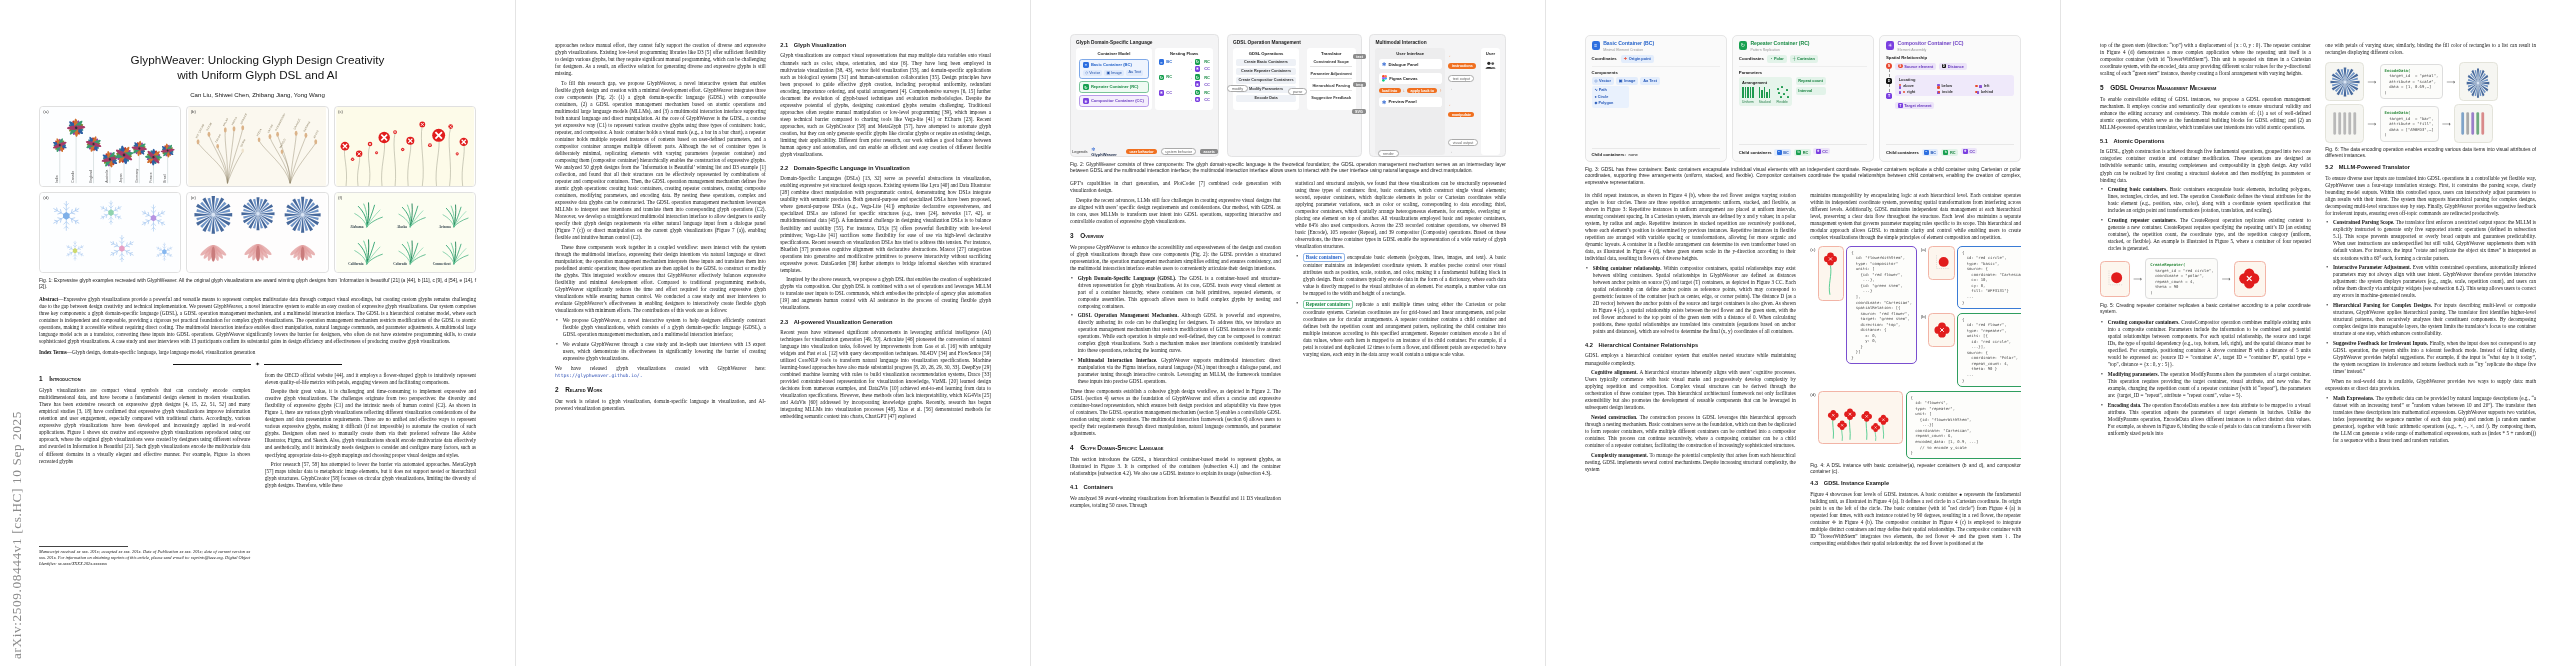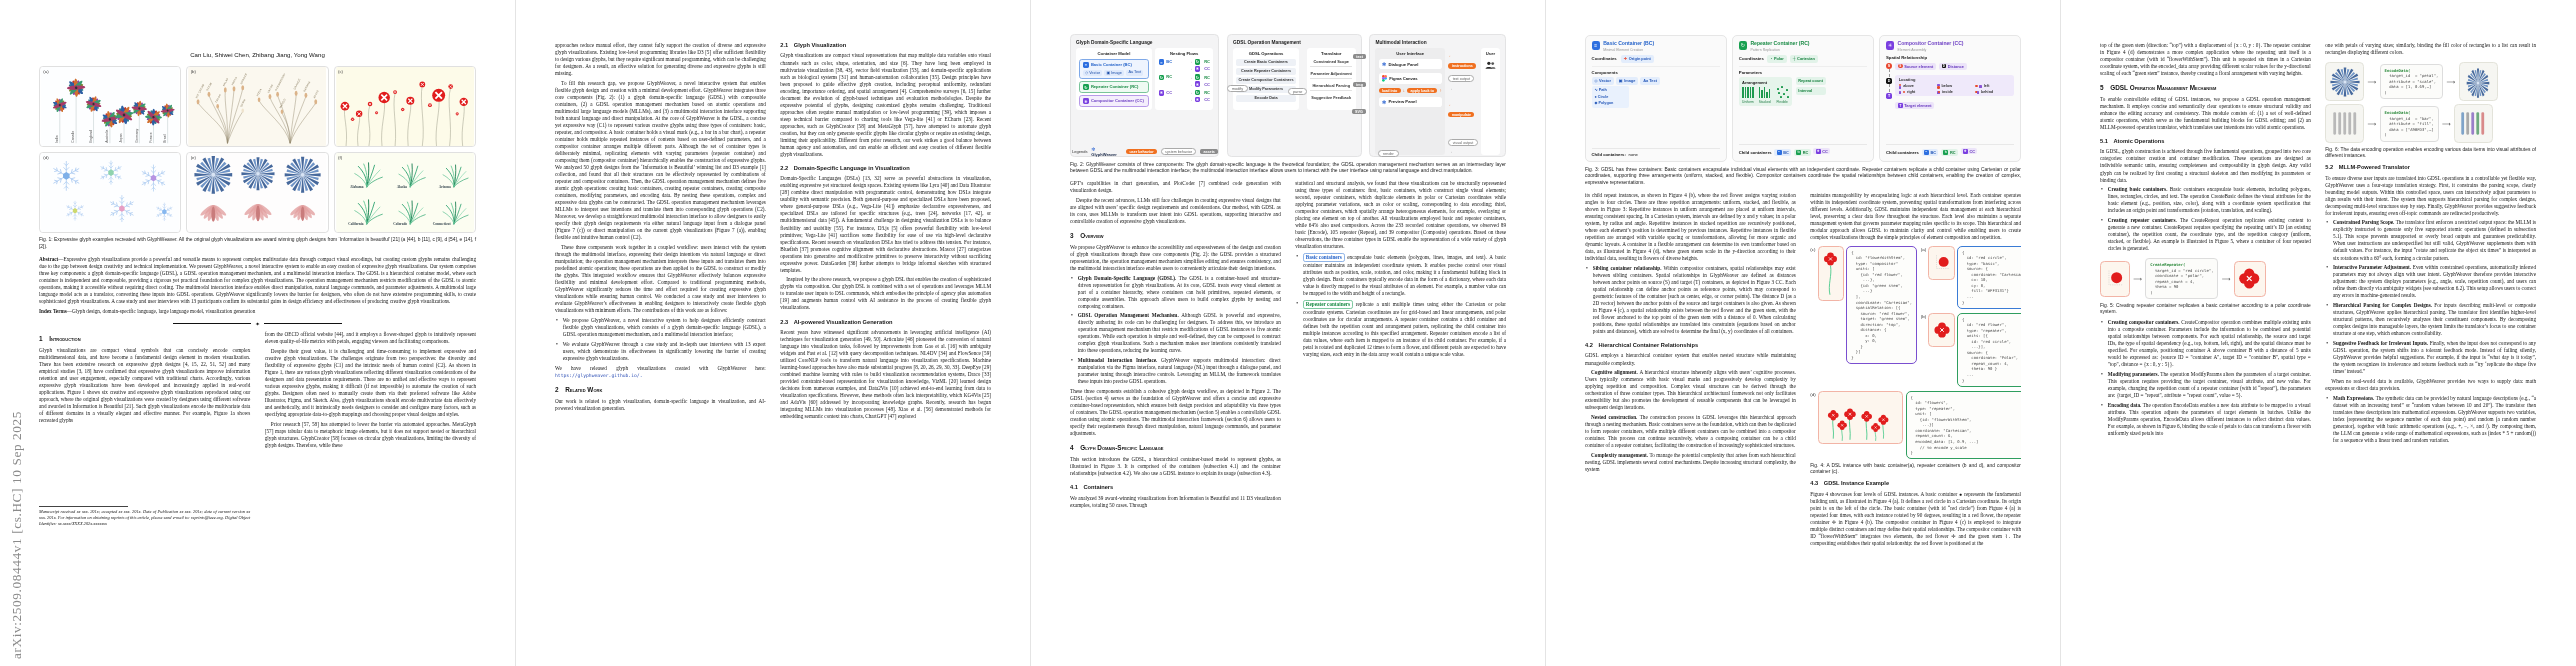--- a/index.html
+++ b/index.html
@@ -197,20 +197,24 @@
   <g id="stem">
         <path d="M0,0 C2,-14 -3,-26 0,-40" stroke="#49c98a" stroke-width="1.6" fill="none"></path>
       </g>
 </defs>
 </svg>
 
 <div class="spread">
 
 <div class="pg">
   <div class="arxiv">arXiv:2509.08444v1  [cs.HC]  10 Sep 2025</div>
+  <div class="title">
+        <div>GlyphWeaver: Unlocking Glyph Design Creativity</div>
+        <div>with Uniform Glyph DSL and AI</div>
+      </div>
   <div class="authors">Can Liu, Shiwei Chen, Zhibang Jiang, Yong Wang</div>
 
   <div class="f1grid">
 
     <div class="f1p">
       <svg viewBox="0 0 253 145">
         <rect width="253" height="145" fill="#fdfeff"></rect>
         <g stroke="#9aa" stroke-width=".6">
               <path d="M34,70 V140"></path>
               <path d="M64,38 V140"></path>

